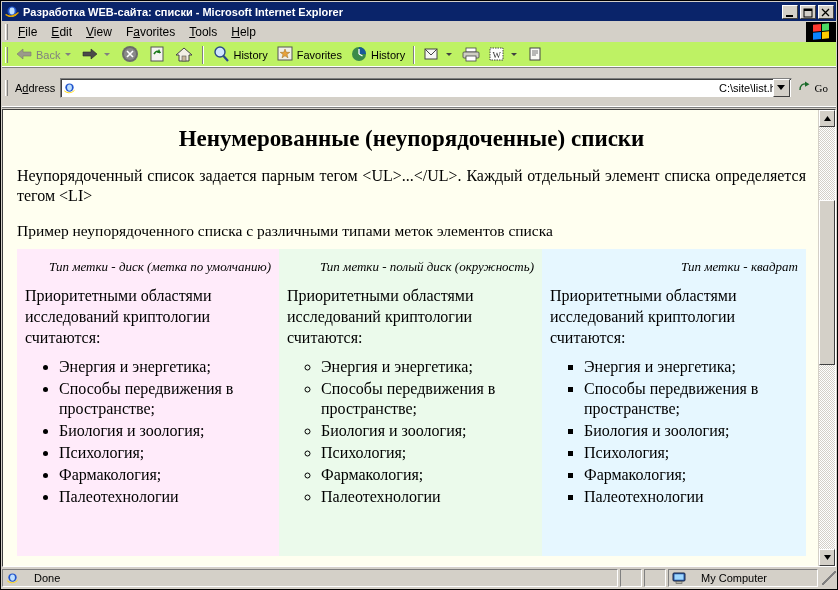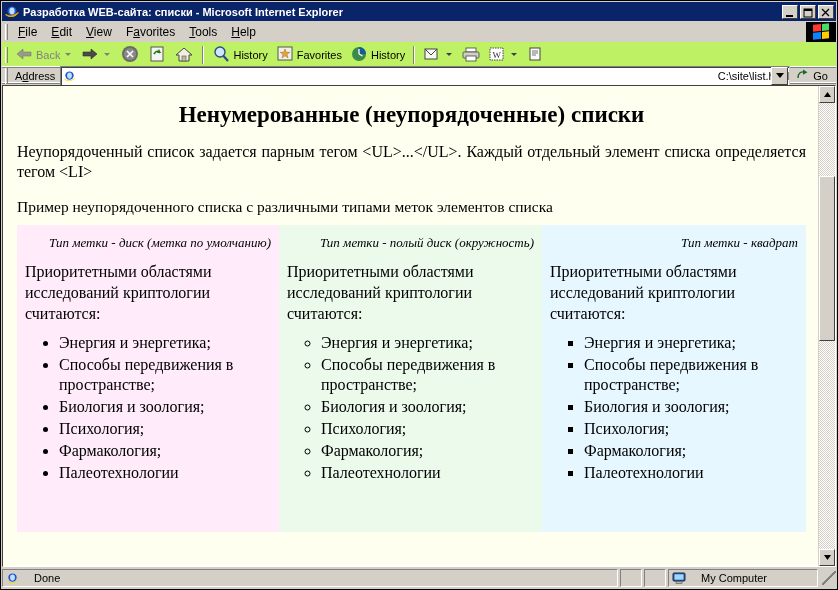--- a/index.html
+++ b/index.html
@@ -101,21 +101,21 @@
           border-left: 1px solid #808080; border-right: 1px solid #fff; }
   .arrow-dn {
     width: 0; height: 0; border-left: 3px solid transparent;
     border-right: 3px solid transparent; border-top: 3px solid #404040;
     margin: 0 2px;
   }
   .arrow-dn.dis { border-top-color: #808080; }
 
   
   .addrbar {
-    height: 16px; background: #d4d0c8;
+    height: 40px; background: #d4d0c8;
     display: flex; align-items: center;
     margin: 0 1px;
     border-bottom: 1px solid #808080;
     box-shadow: inset 0 -2px 0 -1px #fff;
     padding-right: 2px;
   }
   .addr-label { font-size: 11px; padding: 0 5px 0 4px; color:#000; }
   .addr-field {
     flex: 1; height: 20px; background: #fff;
     border: 1px solid #808080;
@@ -126,21 +126,21 @@
     justify-content: space-between;
   }
   .addr-text { font-size: 11px; color: #000; margin-left: 4px; }
   .addr-drop {
     width: 17px; height: 18px; background: #d4d0c8;
     border-top:1px solid #fff; border-left:1px solid #fff;
     border-right:1px solid #404040; border-bottom:1px solid #404040;
     position:absolute; right:1px; top:0;
     display:flex; align-items:center; justify-content:center;
   }
-  .go-btn { display:flex; align-items:center; gap:3px; padding:0 6px; font-size:11px; }
+  .go-btn { display:flex; align-items:center; gap:3px; padding:0 6px; font-size:11px;font-family:Liberation Serif, serif; }
 
   
   .pagewrap {
     flex: 1;
     margin: 1px 1px 0 1px;
     border: 1px solid #808080;
     border-top-color: #404040; border-left-color:#404040;
     border-right-color:#fff; border-bottom-color:#fff;
     display: flex;
     background: #fffff0;

